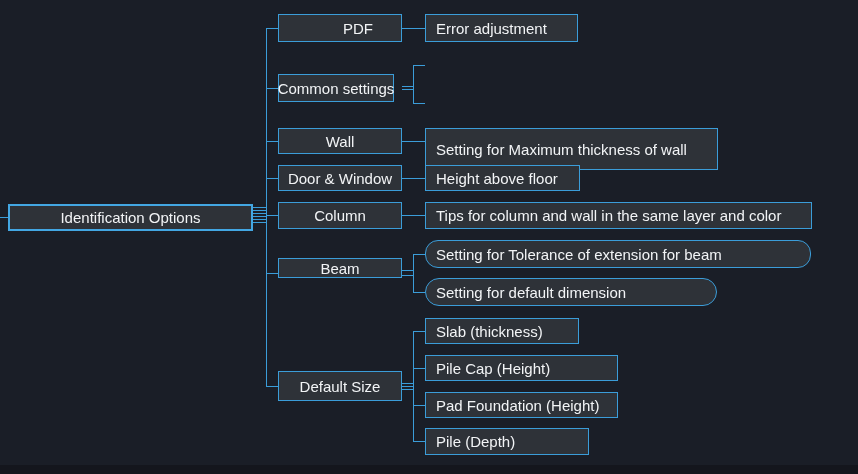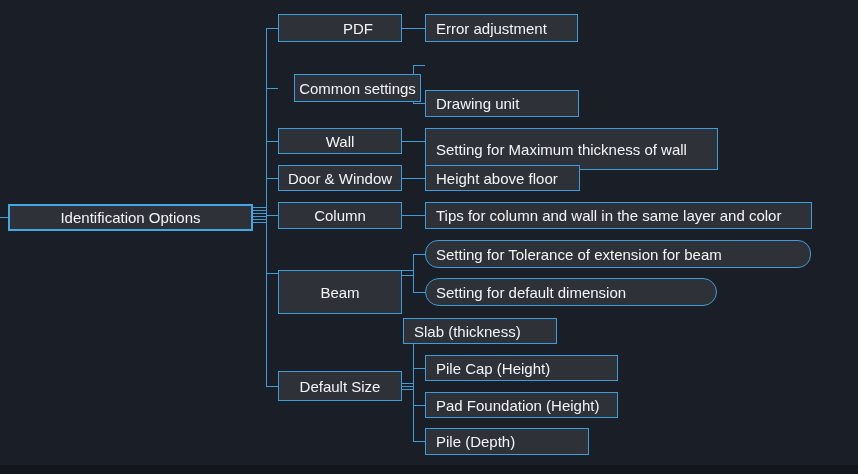--- a/index.html
+++ b/index.html
@@ -86,33 +86,32 @@
       <div class="hl" style="left: 413px; top: 441px; width: 12px;"></div>
       <div class="vl" style="left: 266px; top: 28px; height: 359px;"></div>
       <div class="vl" style="left: 413px; top: 65px; height: 39px;"></div>
       <div class="vl" style="left: 413px; top: 254px; height: 39px;"></div>
       <div class="vl" style="left: 413px; top: 331px; height: 111px;"></div>
     </div>
 
   <div class="node root" style="left:8px;top:204px;width:245px;height:27px;text-align:center;">Identification Options</div>
 
   <div class="node" style="left:278px;top:14px;width:124px;height:28px;padding-left:36px;">PDF</div>
-  <div class="node" style="left:278px;top:74px;width:127px;height:28px;margin-left:16px;">Common settings</div>
+  <div class="node" style="left:278px;top:74px;width:116px;height:28px;">Common settings</div>
   <div class="node" style="left:278px;top:128px;width:124px;height:26px;">Wall</div>
   <div class="node" style="left:278px;top:202px;width:124px;height:27px;">Column</div>
   <div class="node" style="left:278px;top:165px;width:124px;height:26px;">Door &amp; Window</div>
-  <div class="node" style="left:278px;top:270px;width:124px;height:44px;">Beam</div>
+  <div class="node" style="left:278px;top:258px;width:124px;height:20px;">Beam</div>
   <div class="node" style="left:278px;top:371px;width:124px;height:30px;">Default Size</div>
 
   <div class="node leaf" style="left:425px;top:14px;width:153px;height:28px;">Error adjustment</div>
-  <div class="node leaf" style="left:425px;top:90px;width:154px;height:27px;">Drawing unit</div>
   <div class="node leaf" style="left:425px;top:128px;width:293px;height:42px;">Setting for Maximum thickness of wall</div>
   <div class="node leaf" style="left:425px;top:165px;width:155px;height:26px;">Height above floor</div>
   <div class="node leaf" style="left:425px;top:202px;width:387px;height:27px;">Tips for column and wall in the same layer and color</div>
   <div class="node leaf" style="left:425px;top:240px;width:386px;height:28px;border-radius:13px;">Setting for Tolerance of extension for beam</div>
   <div class="node leaf" style="left:425px;top:278px;width:292px;height:28px;border-radius:14px;">Setting for default dimension</div>
-  <div class="node leaf" style="left:403px;top:318px;width:154px;height:26px;">Slab (thickness)</div>
+  <div class="node leaf" style="left:425px;top:318px;width:154px;height:26px;">Slab (thickness)</div>
   <div class="node leaf" style="left:425px;top:355px;width:193px;height:26px;">Pile Cap (Height)</div>
   <div class="node leaf" style="left:425px;top:392px;width:193px;height:26px;">Pad Foundation (Height)</div>
   <div class="node leaf" style="left:425px;top:428px;width:164px;height:27px;">Pile (Depth)</div>
 
   <div class="bottom-edge"></div>
 </div>
 
 </body></html>

